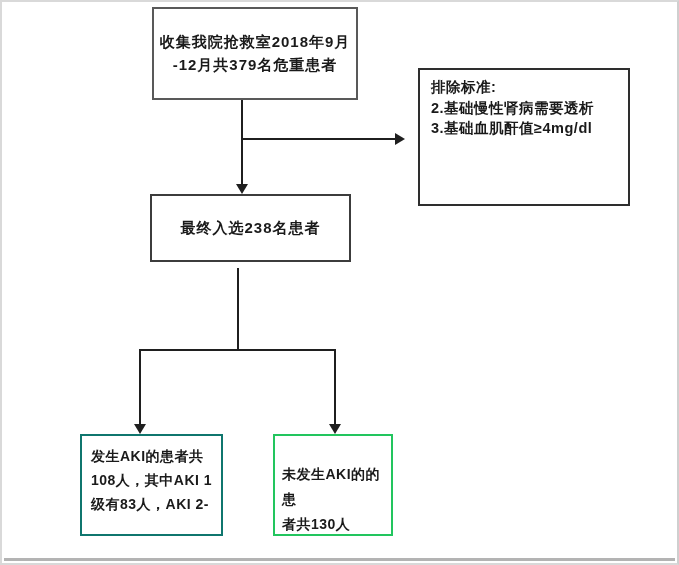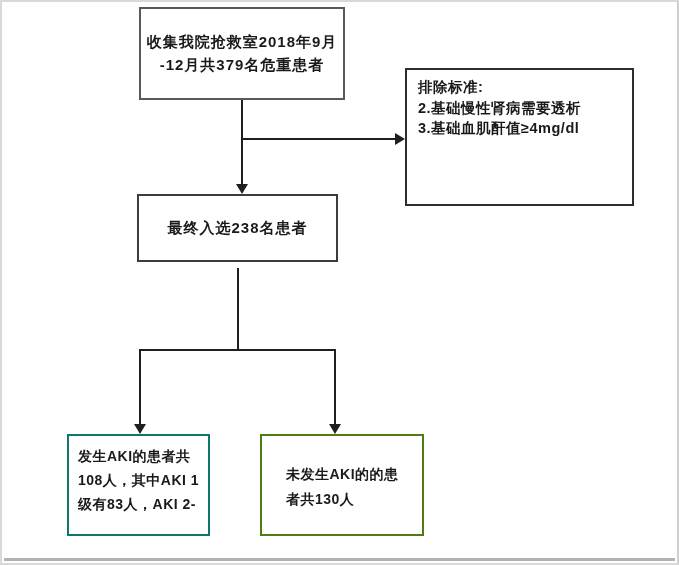--- a/index.html
+++ b/index.html
@@ -18,51 +18,52 @@
   }
   .frame-bottom {
     position: absolute; left: 2px; right: 2px; top: 556px;
     height: 3px; background: #b3b3b3;
   }
   .box {
     position: absolute;
     background: #ffffff;
     color: #1a1a1a;
     font-weight: bold;
+    margin-left: 13px;
   }
   .box-collect {
     left: 137px; top: 5px; width: 206px; height: 93px;
     border: 2px solid #595959;
     text-align: center;
     font-size: 15px; line-height: 23px;
     padding-top: 21px; letter-spacing: 1px;
   }
   .box-exclusion {
-    left: 403px; top: 66px; width: 229px; height: 138px;
+    left: 403px; top: 66px; width: 212px; height: 138px;
     border: 2px solid #2e2e2e;
     font-size: 14.5px; line-height: 20.5px;
     padding: 7px 4px 0 11px; letter-spacing: 0.5px;
   }
   .box-enrolled {
     left: 135px; top: 192px; width: 201px; height: 68px;
     border: 2px solid #3c3c3c;
     display: flex; align-items: center; justify-content: center;
     font-size: 15px; letter-spacing: 1px;
   }
   .box-aki {
     left: 65px; top: 432px; width: 143px; height: 102px;
     border: 2px solid #0f766e;
     font-size: 14px; line-height: 24px;
     padding: 8px 2px 0 9px; letter-spacing: 0.5px;
   }
   .box-noaki {
-    left: 258px; top: 432px; width: 164px; height: 102px;
-    border: 2px solid #4d7c0f;
+    left: 258px; top: 432px; width: 120px; height: 102px;
+    border: 2px solid #22c55e;
     font-size: 14px; line-height: 25px;
-    padding: 26px 4px 0 24px; letter-spacing: 0.5px;
+    padding: 26px 4px 0 7px; letter-spacing: 0.5px;
   }
   .vline, .hline { position: absolute; background: #1f1f1f; }
   .vline { width: 2px; }
   .hline { height: 2px; }
   .v1 { left: 239px; top: 98px;  height: 84px; }
   .h1 { left: 240px; top: 136px; width: 153px; }
   .v2 { left: 235px; top: 266px; height: 82px; }
   .h2 { left: 137px; top: 347px; width: 197px; }
   .v3 { left: 137px; top: 347px; height: 75px; }
   .v4 { left: 332px; top: 347px; height: 75px; }

